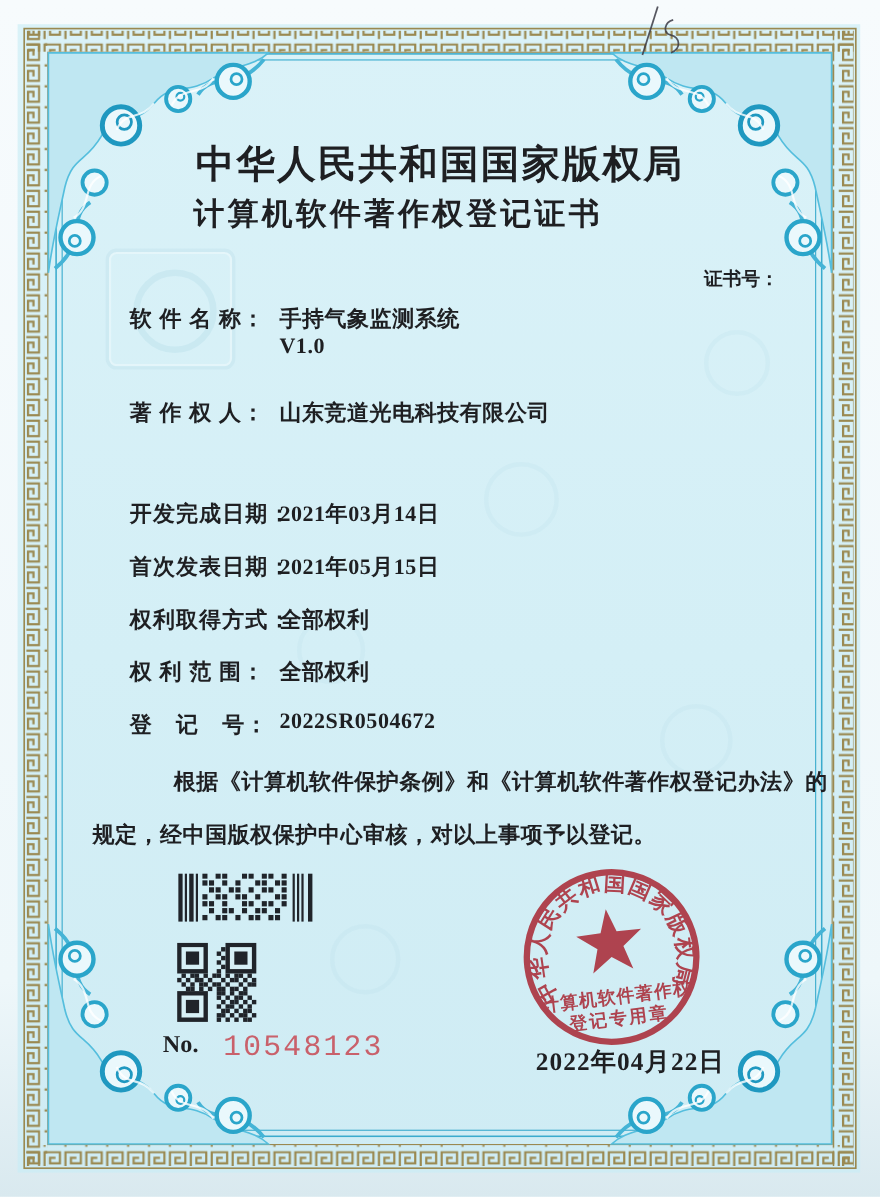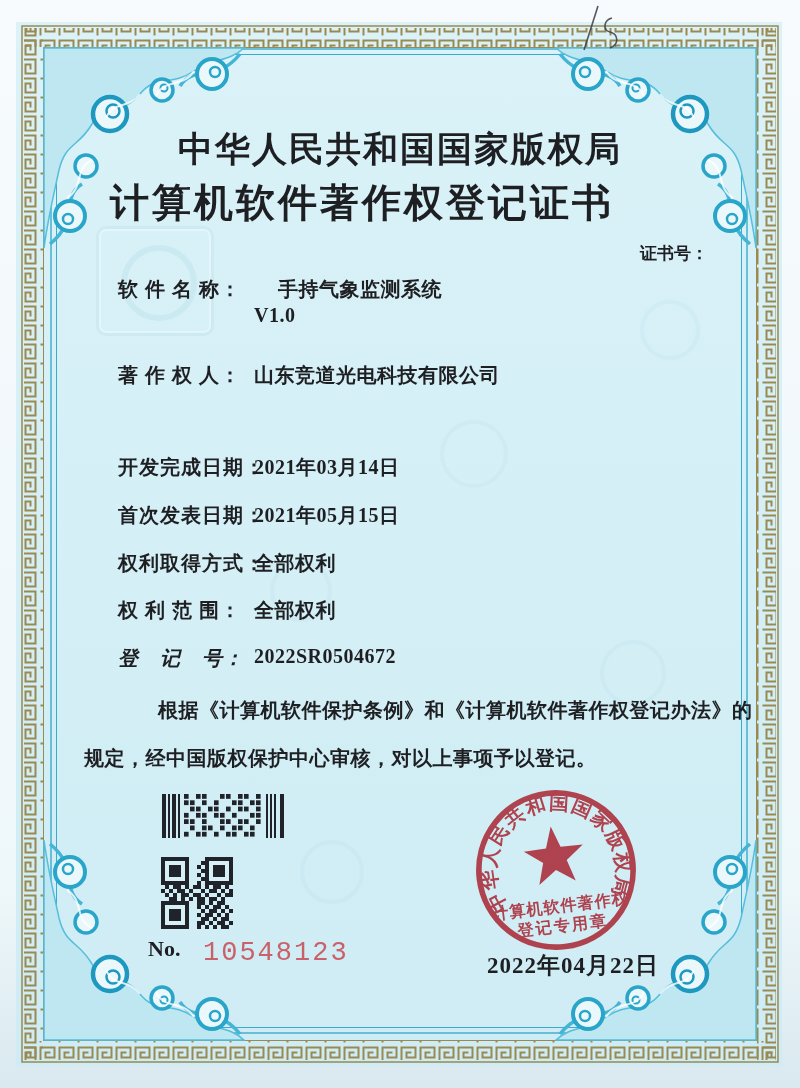--- a/index.html
+++ b/index.html
@@ -10,21 +10,21 @@
     -webkit-font-smoothing:antialiased;
   }
   .abs{position:absolute;}
   .paper{
     left:16px;top:22px;width:766px;height:1044px;
     background:linear-gradient(180deg,#daf2f8 0%,#d4eff6 55%,#cfecf4 100%);
   }
   .deco-svg{left:0;top:0;width:800px;height:1088px;pointer-events:none;}
   .txt{color:#1e1f22;white-space:nowrap;}
   .issuer{left:0;top:126px;width:800px;text-align:center;font-size:35px;font-weight:700;letter-spacing:2px;}
-  .cert-title{left:0;top:176px;width:724px;text-align:center;font-size:39px;font-weight:900;letter-spacing:3px;}
+  .cert-title{left:0;top:176px;width:724px;text-align:center;font-size:28px;font-weight:900;letter-spacing:3px;}
   .certno{top:242px;right:92px;font-size:17px;font-weight:700;display:flex;gap:14px;align-items:flex-end;}
   .row-label{left:118px;font-size:20px;font-weight:700;letter-spacing:1px;}
   .row-value{left:254px;font-size:20px;font-weight:700;letter-spacing:0.5px;}
   .statement{font-size:20px;font-weight:700;letter-spacing:0.5px;}
   .serial-prefix{left:148px;top:936px;font-size:22px;font-weight:700;}
   .serial-number{left:203px;top:938px;font-size:27px;font-weight:400;letter-spacing:2px;color:#c9616b;font-family:"Liberation Mono","DejaVu Sans Mono",monospace;}
   .issue-date{left:487px;top:950px;font-size:23px;font-weight:700;letter-spacing:1px;}
   .watermark-emblem{
     left:96px;top:226px;width:112px;height:104px;border-radius:10px;
     border:3px solid rgba(195,228,238,0.8);
@@ -98,39 +98,39 @@
 
 <div class="abs txt issuer">中华人民共和国国家版权局</div>
 <div class="abs txt cert-title">计算机软件著作权登记证书</div>
 <div class="abs txt certno">
   <span>证书号：</span>
 </div>
 
 <div class="abs watermark-emblem"></div>
 
 <div class="abs txt row-label" style="top:276px;">软 件 名 称：</div>
-<div class="abs txt row-value" style="top:276px;margin-left:24px;">手持气象监测系统</div>
+<div class="abs txt row-value" style="top:276px;">手持气象监测系统</div>
 <div class="abs txt row-value" style="top:304px;">V1.0</div>
 
 <div class="abs txt row-label" style="top:362px;">著 作 权 人：</div>
 <div class="abs txt row-value" style="top:362px;">山东竞道光电科技有限公司</div>
 
 <div class="abs txt row-label" style="top:454px;">开发完成日期：</div>
 <div class="abs txt row-value" style="top:454px;">2021年03月14日</div>
 
 <div class="abs txt row-label" style="top:502px;">首次发表日期：</div>
 <div class="abs txt row-value" style="top:502px;">2021年05月15日</div>
 
 <div class="abs txt row-label" style="top:550px;">权利取得方式：</div>
 <div class="abs txt row-value" style="top:550px;">全部权利</div>
 
 <div class="abs txt row-label" style="top:597px;">权 利 范 围：</div>
 <div class="abs txt row-value" style="top:597px;">全部权利</div>
 
-<div class="abs txt row-label" style="top:645px;font-style:italic;">登　记　号：</div>
+<div class="abs txt row-label" style="top:645px;">登　记　号：</div>
 <div class="abs txt row-value" style="top:645px;">2022SR0504672</div>
 
 <div class="abs txt statement" style="left:158px;top:697px;">根据《计算机软件保护条例》和《计算机软件著作权登记办法》的</div>
 <div class="abs txt statement" style="left:84px;top:745px;">规定，经中国版权保护中心审核，对以上事项予以登记。</div>
 
 <svg class="abs" style="left:162px;top:794px;" width="124" height="44">
   <g id="barcode-g" fill="#20242a">
       <rect x="0" y="0" width="4" height="44"></rect>
       <rect x="6" y="0" width="2" height="44"></rect>
       <rect x="10" y="0" width="4" height="44"></rect>

